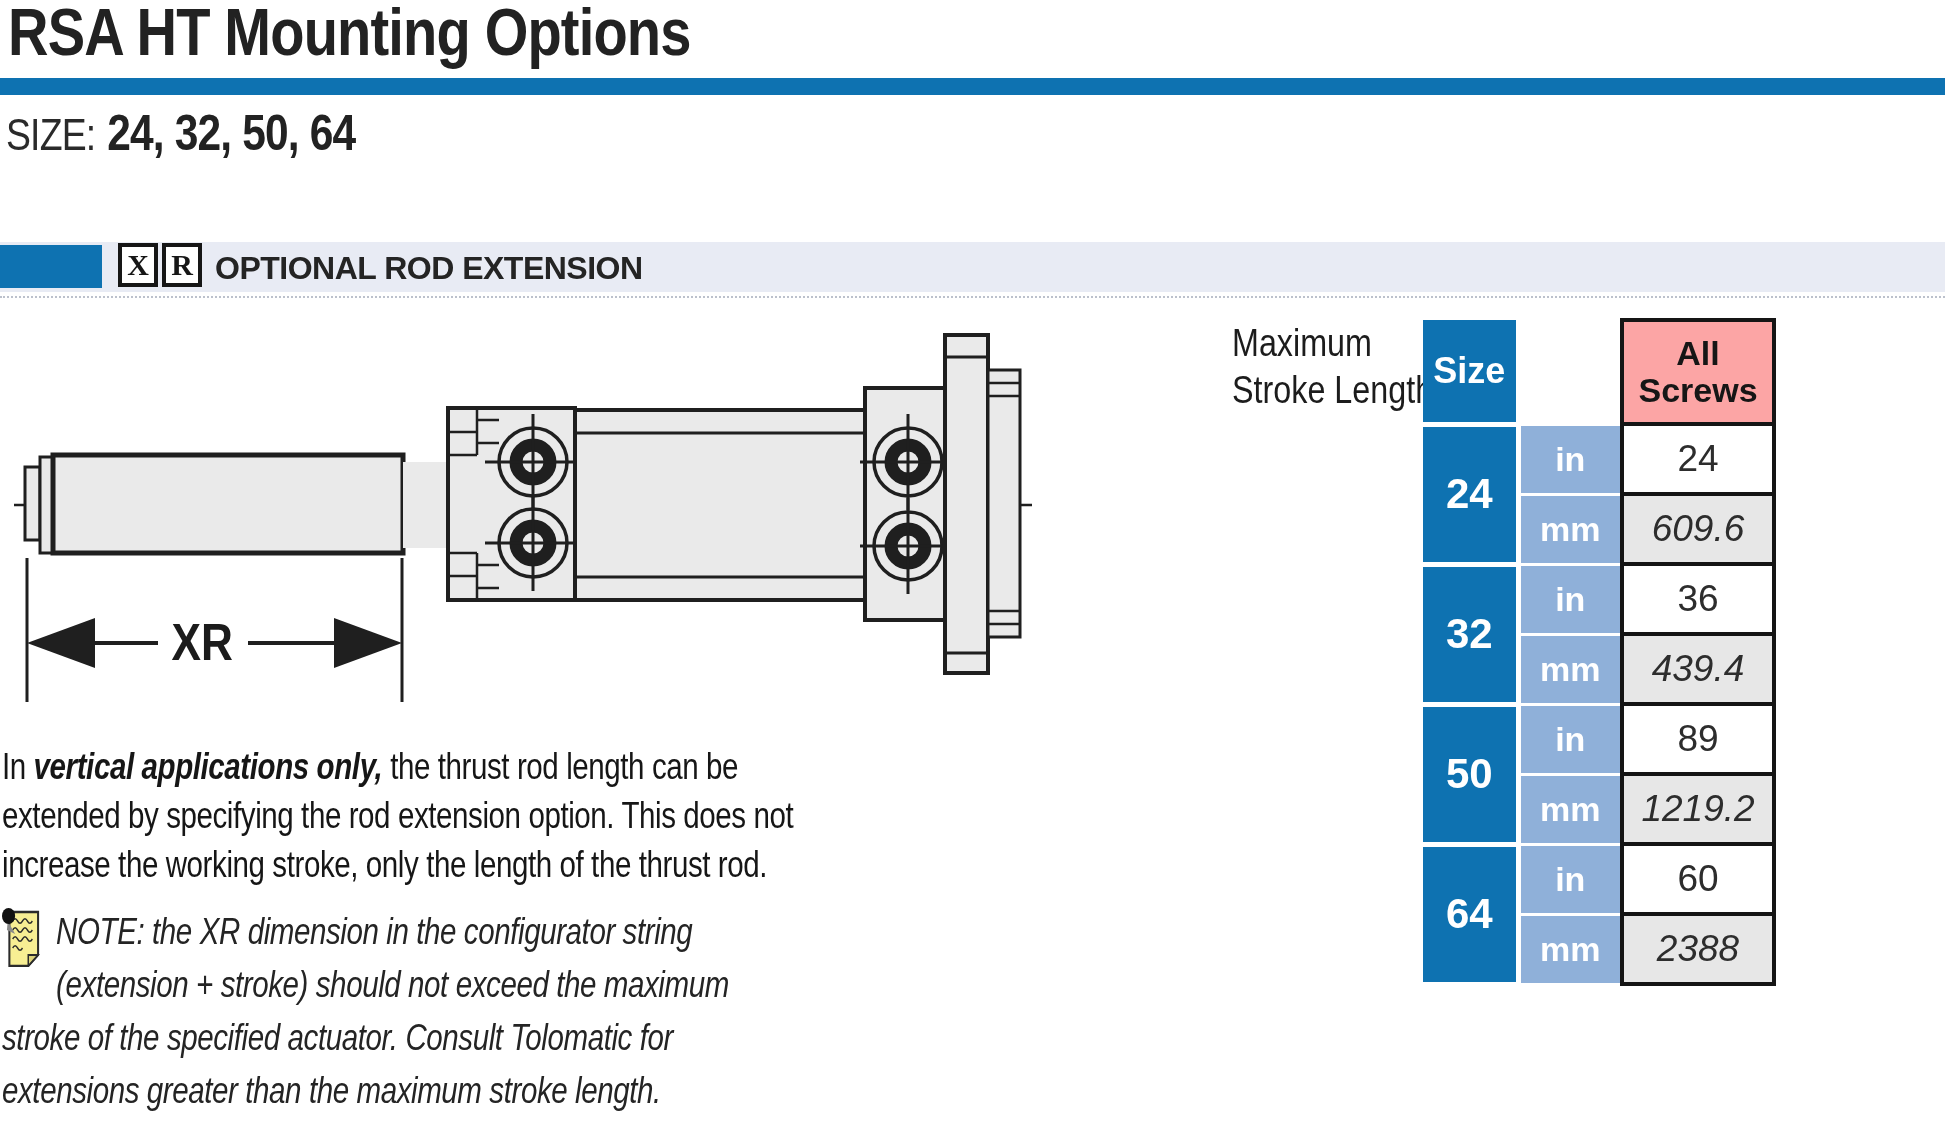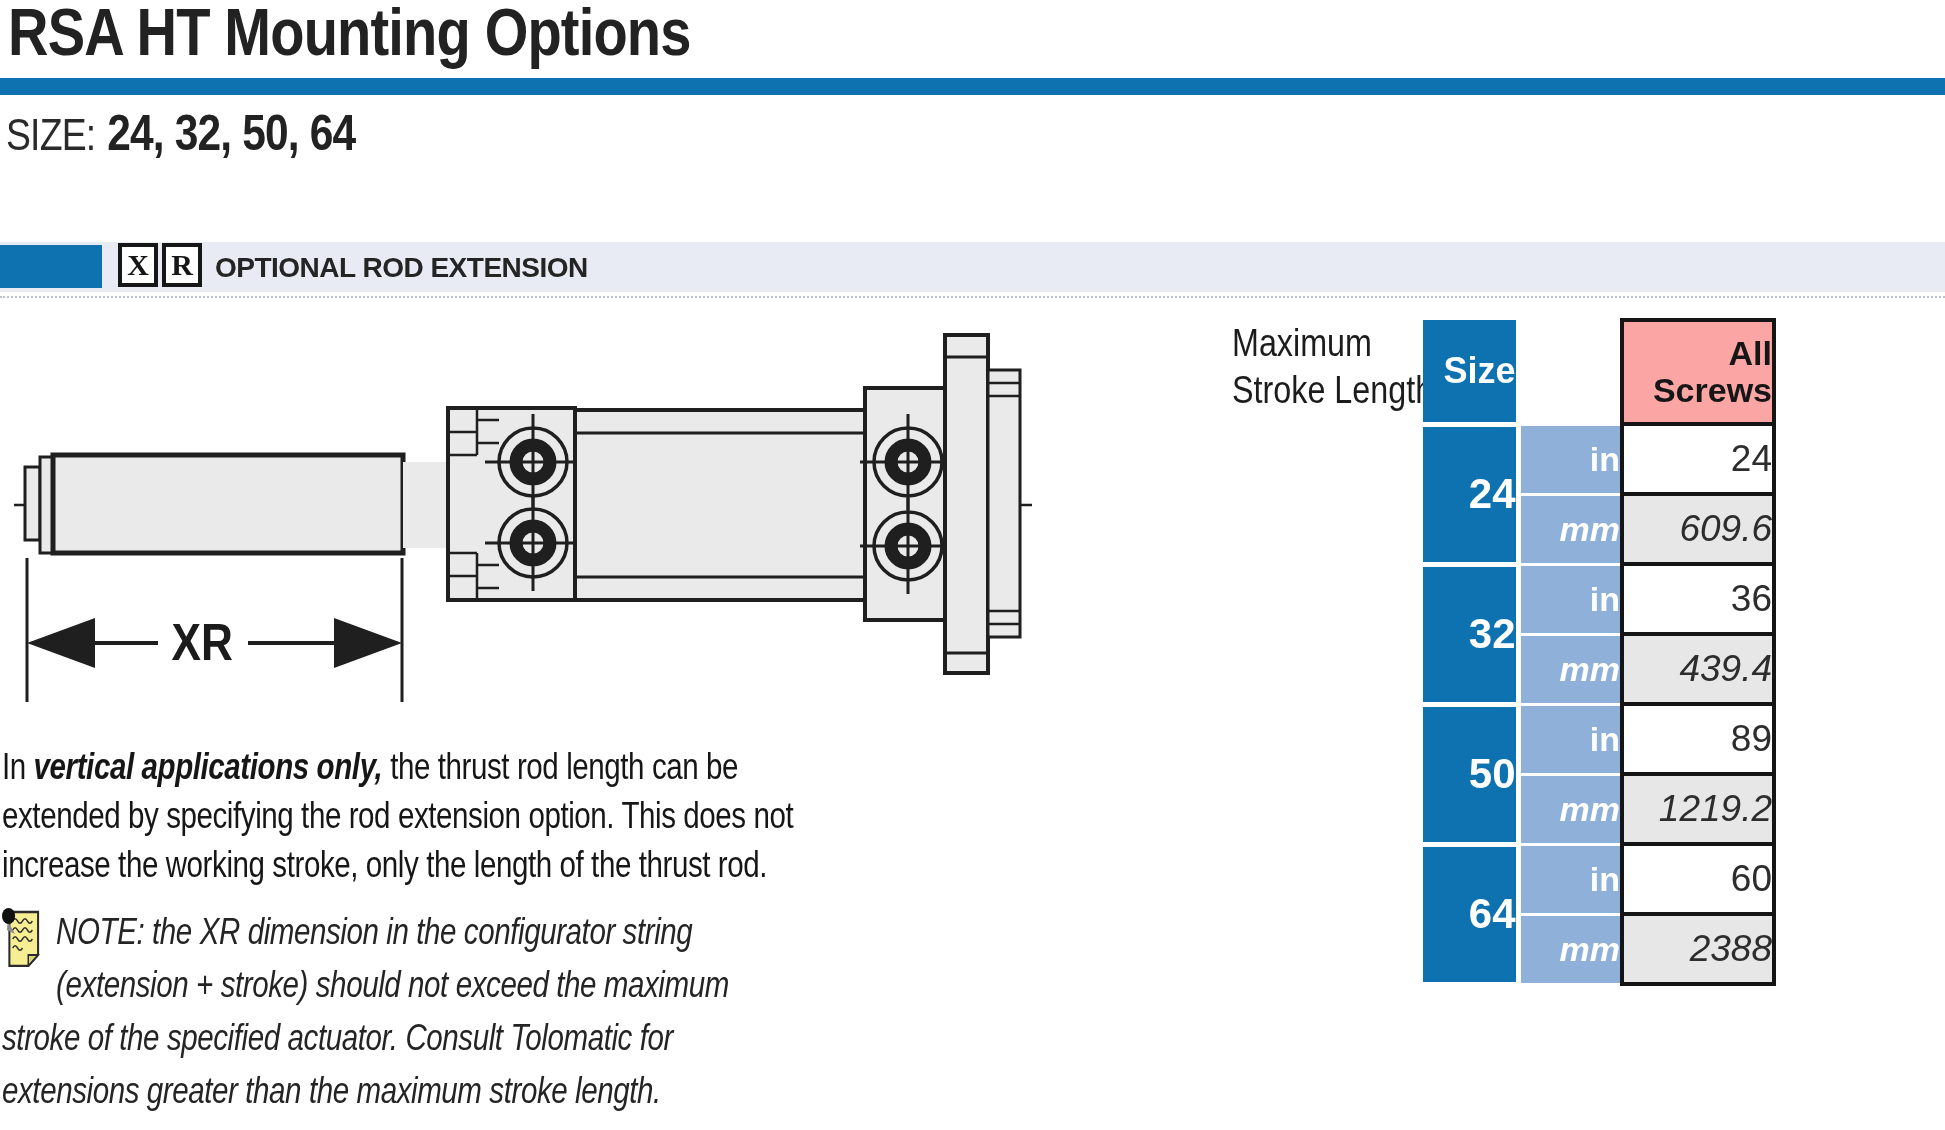--- a/index.html
+++ b/index.html
@@ -25,49 +25,49 @@
   .size-label{font-size:44px;font-weight:400;color:#2a2a2a;letter-spacing:-1px;}
   .size-values{font-size:50px;font-weight:bold;margin-left:14px;letter-spacing:-1px;color:#222;}
 
   .band{position:absolute;left:0;top:242px;width:1945px;height:50px;background:var(--band);}
   .band-tab{position:absolute;left:0;top:3px;width:102px;height:43px;background:var(--blue);}
   .code-box{position:absolute;top:1px;width:40px;height:44px;border:4px solid #161616;background:#fff;
             font-family:"Liberation Serif",serif;font-weight:bold;font-size:30px;color:#161616;
             display:flex;align-items:center;justify-content:center;}
   .code-x{left:118px;}
   .code-r{left:162px;}
-  .band-heading{position:absolute;left:215px;top:0;height:61px;line-height:52px;font-size:28px;font-weight:bold;
+  .band-heading{position:absolute;left:215px;top:0;height:61px;line-height:52px;font-size:32px;font-weight:bold;
                 letter-spacing:-0.5px;white-space:nowrap;color:#242424;}
   .dotted-divider{position:absolute;left:0;top:296px;width:1945px;height:0;border-top:2px dotted #bcc1cc;}
 
   .drawing{position:absolute;left:0;top:300px;}
 
   .intro{position:absolute;left:2px;top:742px;width:965px;font-size:36px;line-height:49px;letter-spacing:-0.5px;color:#161616;}
   .intro b{font-style:italic;}
   .note{position:absolute;left:2px;top:905px;width:985px;font-size:36px;line-height:53px;letter-spacing:-0.5px;
         font-style:italic;color:#242424;}
   .note-icon{float:left;margin:2px 18px 4px 0;}
 
   .max-stroke{position:absolute;left:1232px;top:320px;width:245px;font-size:38px;line-height:47px;color:#1c1c1c;}
 
   .tbl-wrap{position:absolute;left:1423px;top:318px;}
   table{border-collapse:collapse;}
-  th,td{text-align:right;vertical-align:middle;padding:0;}
+  th,td{text-align:center;vertical-align:middle;padding:0;}
   .c-size{width:95px;}
   .c-unit{width:104px;}
   .c-val{width:152px;}
   tr.hdr{height:104px;}
   tr.data{height:70px;}
   .size-h{background:var(--blue);color:#fff;font-size:36px;font-weight:bold;
           border-right:5px solid #fff;border-bottom:5px solid #fff;}
   .h-blank{background:#fff;}
   .h-val{background:#fca5a5;color:#161616;font-size:34px;font-weight:bold;line-height:1.08;border:4px solid #151515;}
   .s{background:var(--blue);color:#fff;font-size:42px;font-weight:bold;border:5px solid #fff;border-left:none;}
   .u{background:var(--lblue);color:#fff;font-size:34px;font-weight:bold;border:3px solid #fff;}
-  .u-mm{font-style:italic;}
+  .u-mm{}
   .v{font-size:37px;color:#2d2d2d;border:4px solid #151515;}
   .v-in{background:#fff;}
   .v-mm{background:var(--altrow);font-style:italic;}
 </style>
 </head>
 <body>
 
 <div class="page">
 
   <div class="title cond">RSA HT Mounting Options</div>

